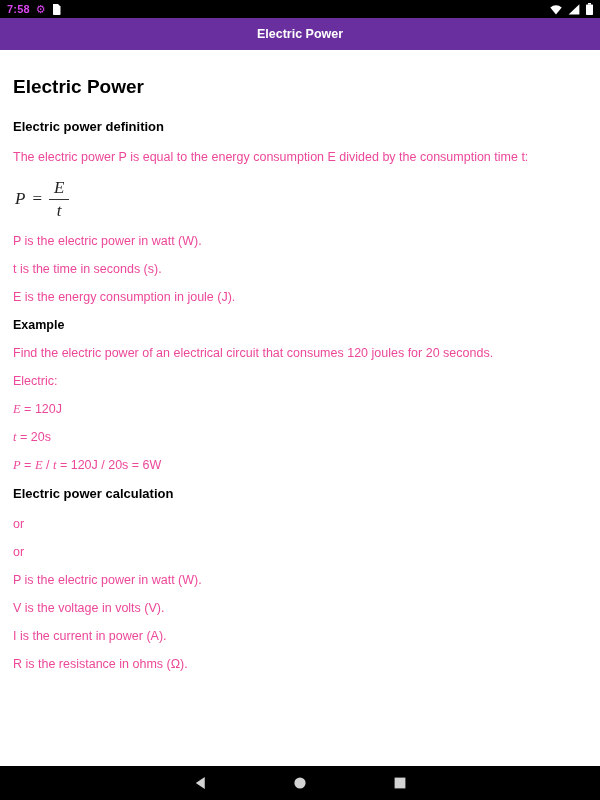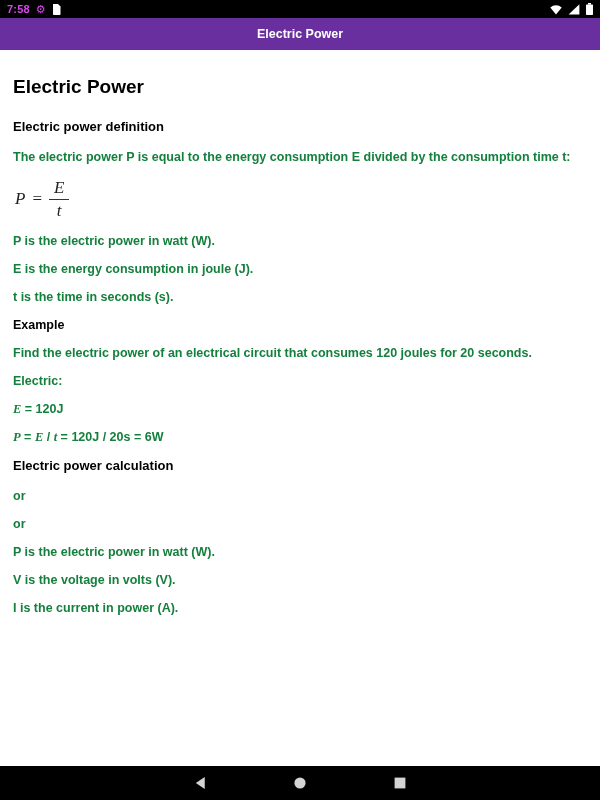--- a/index.html
+++ b/index.html
@@ -27,21 +27,21 @@
   }
   .app-bar-title{color:#fff;font-size:12.5px;font-weight:bold;}
   
   .content{
     position:absolute;top:50px;left:0;right:0;bottom:0;
     background:#fff;padding:26px 16px 0 13px;overflow:hidden;
   }
   h1{font-size:19px;margin:0 0 21px;color:#000;font-weight:bold;}
   h3{font-size:13px;margin:0 0 16px;color:#000;font-weight:bold;}
   h3.calc{margin-top:8px;}
-  p{font-size:12.5px;line-height:15px;margin:0 0 13px;color:#15803d;font-weight:bold;}
+  p{font-size:12.5px;line-height:15px;margin:0 0 13px;color:#ec4899;}
   p.bold{font-weight:bold;color:#000;}
   .var{font-family:"Liberation Serif",serif;font-style:italic;}
   sup.sup{font-size:9px;line-height:0;margin-left:1px;}
   
   .formula-wrap{margin:2px 0 14px 2px;}
   .formula-block{
     display:inline-flex;align-items:center;
     font-family:"Liberation Serif",serif;font-size:17px;color:#222;
   }
   .fv{font-style:italic;}
@@ -94,38 +94,40 @@
         <span class="fv">P</span>
         <span class="feq">=</span>
         <span class="frac">
           <span class="num fv">E</span>
           <span class="den fv">t</span>
         </span>
       </span>
   </div>
 
   <p>P is the electric power in watt (W).</p>
+  <p>t is the time in seconds (s).</p>
   <p>E is the energy consumption in joule (J).</p>
-  <p>t is the time in seconds (s).</p>
 
   <p class="bold">Example</p>
   <p>Find the electric power of an electrical circuit that consumes 120 joules for 20 seconds.</p>
   <p>Electric:</p>
 
   <p><span class="var">E</span><span> = 120J</span></p>
+  <p><span class="var">t</span><span> = 20s</span></p>
   <p><span class="var">P</span><span> = </span><span class="var">E</span><span> / </span><span class="var">t</span><span> = 120J / 20s = 6W</span></p>
 
   <h3 class="calc">Electric power calculation</h3>
 
   <p>or</p>
   <p>or</p>
 
   <p>P is the electric power in watt (W).</p>
   <p>V is the voltage in volts (V).</p>
   <p>I is the current in power (A).</p>
+  <p>R is the resistance in ohms (Ω).</p>
 </div>
 
 <div class="nav-bar">
   <div class="nav-btn">
     <svg width="15" height="16" viewBox="0 0 16 16">
       <path d="M12.5 1.5 v13 L3 8 Z" fill="#D4D4D4"></path>
     </svg>
   </div>
   <div class="nav-btn">
     <svg width="16" height="16" viewBox="0 0 16 16">

